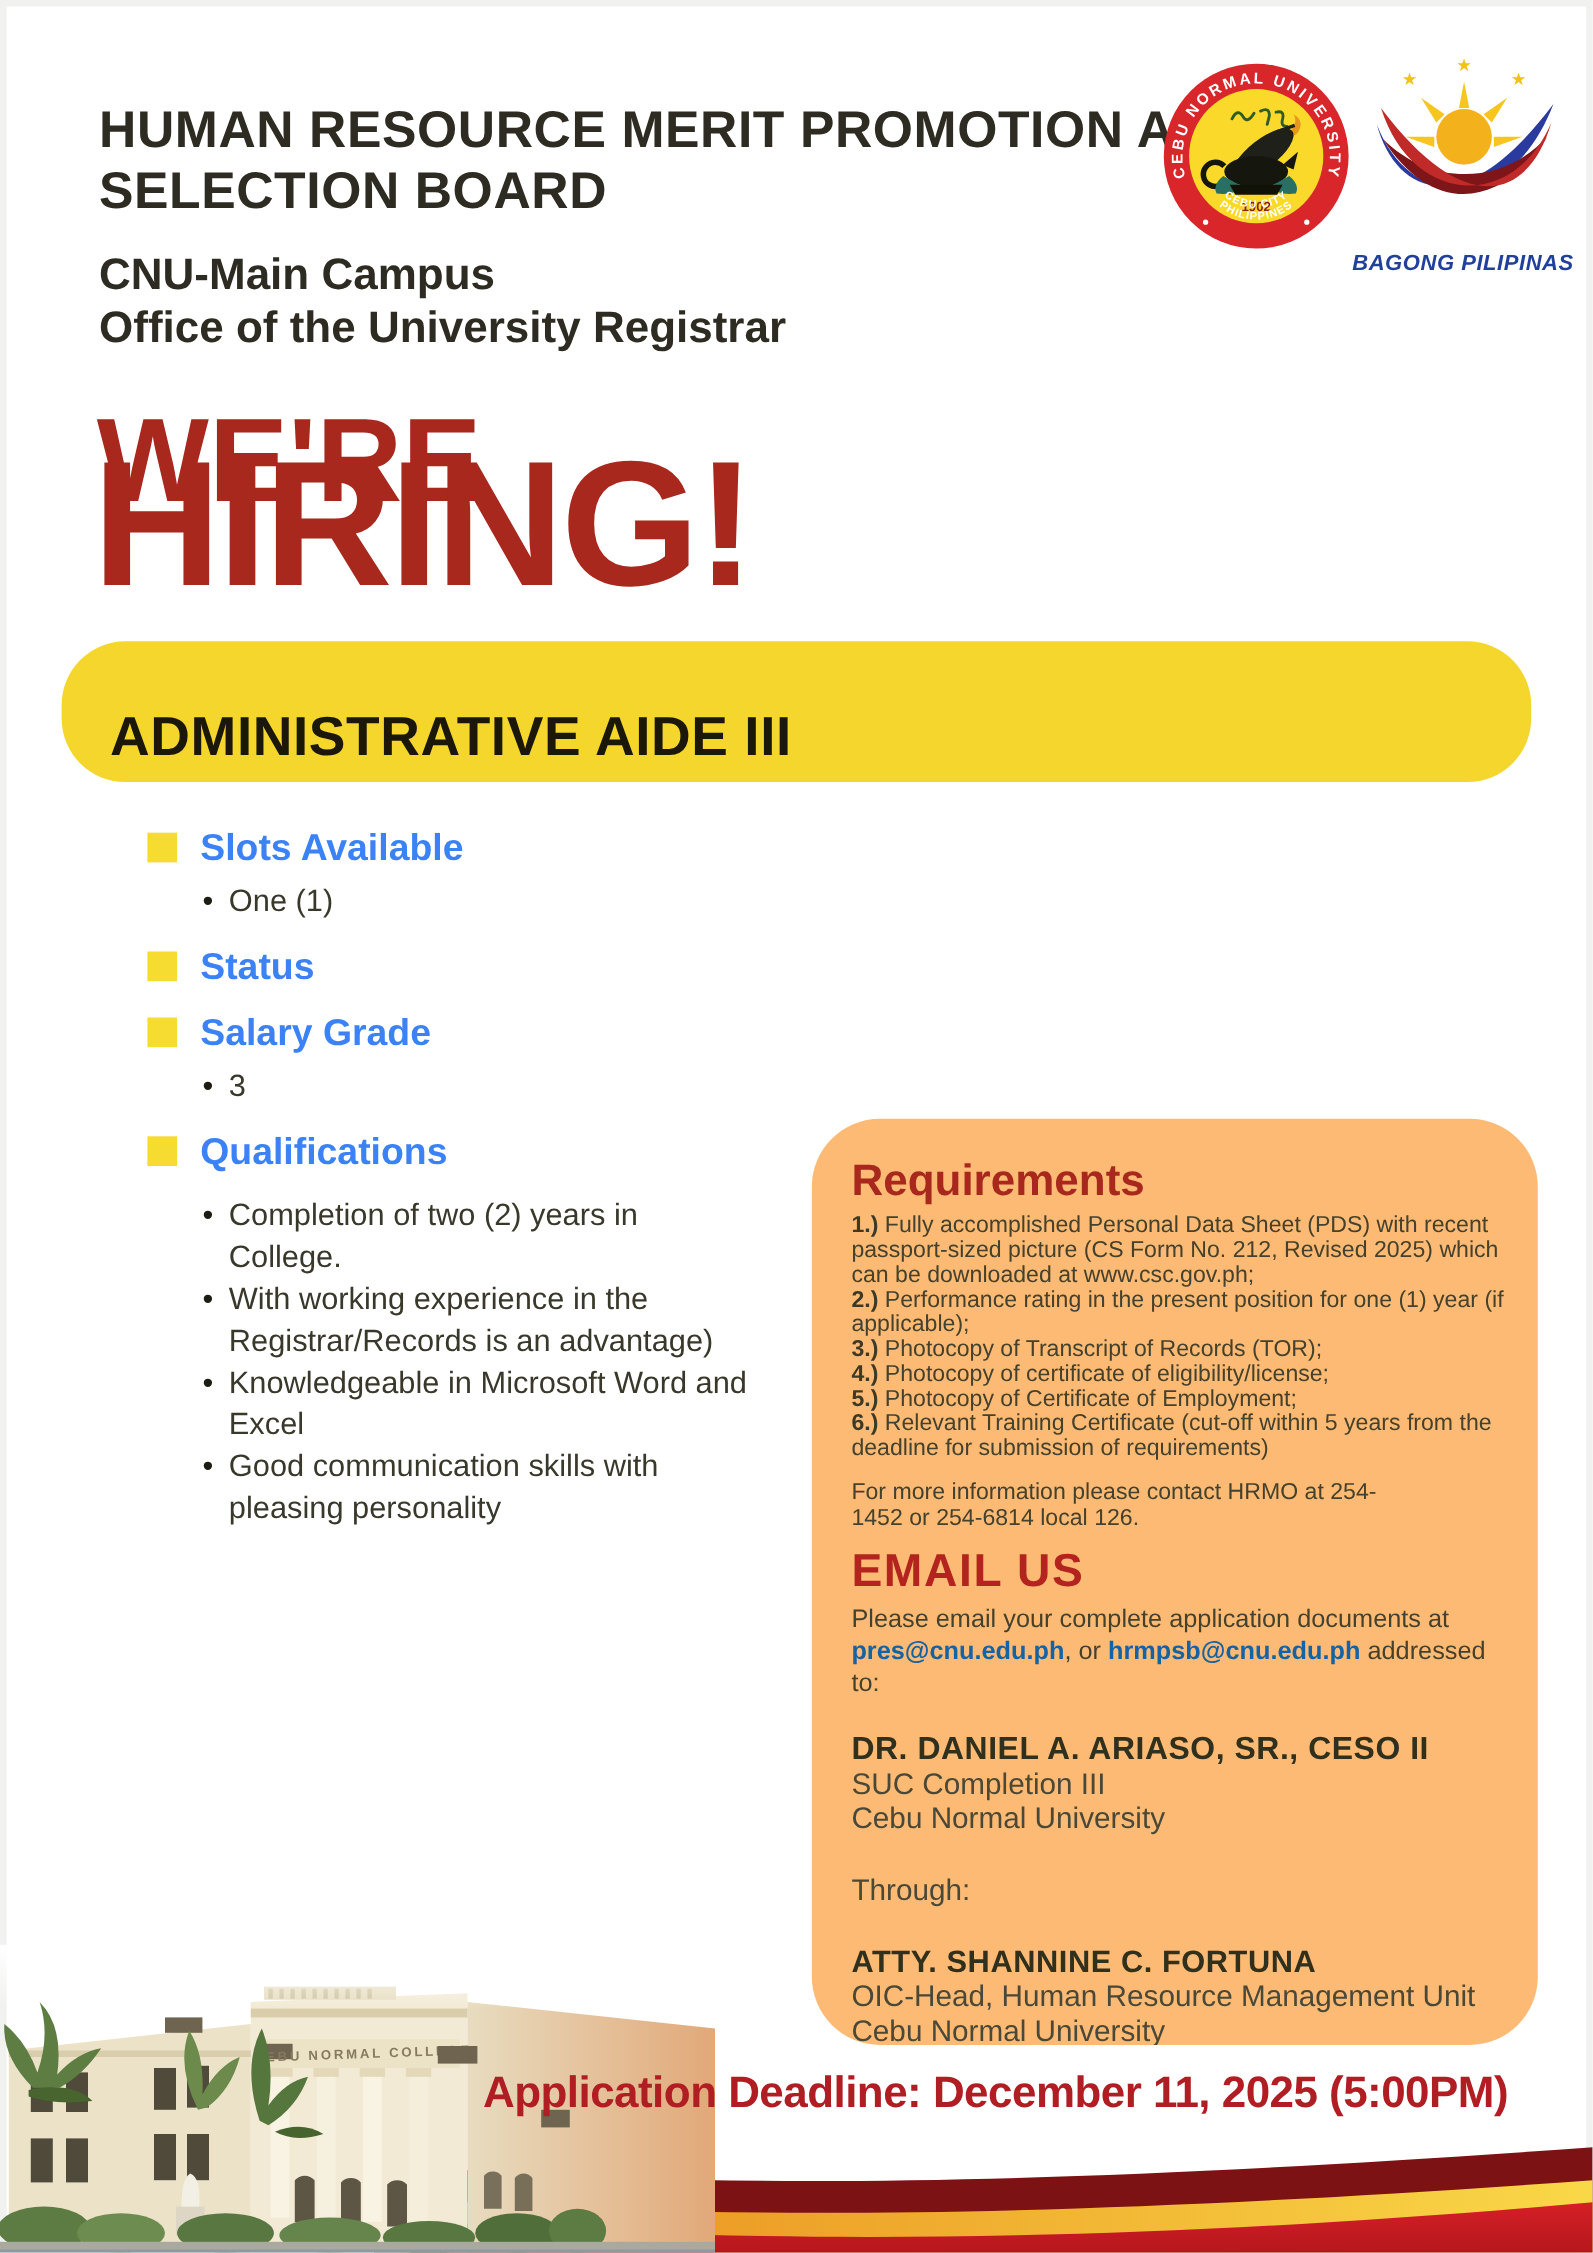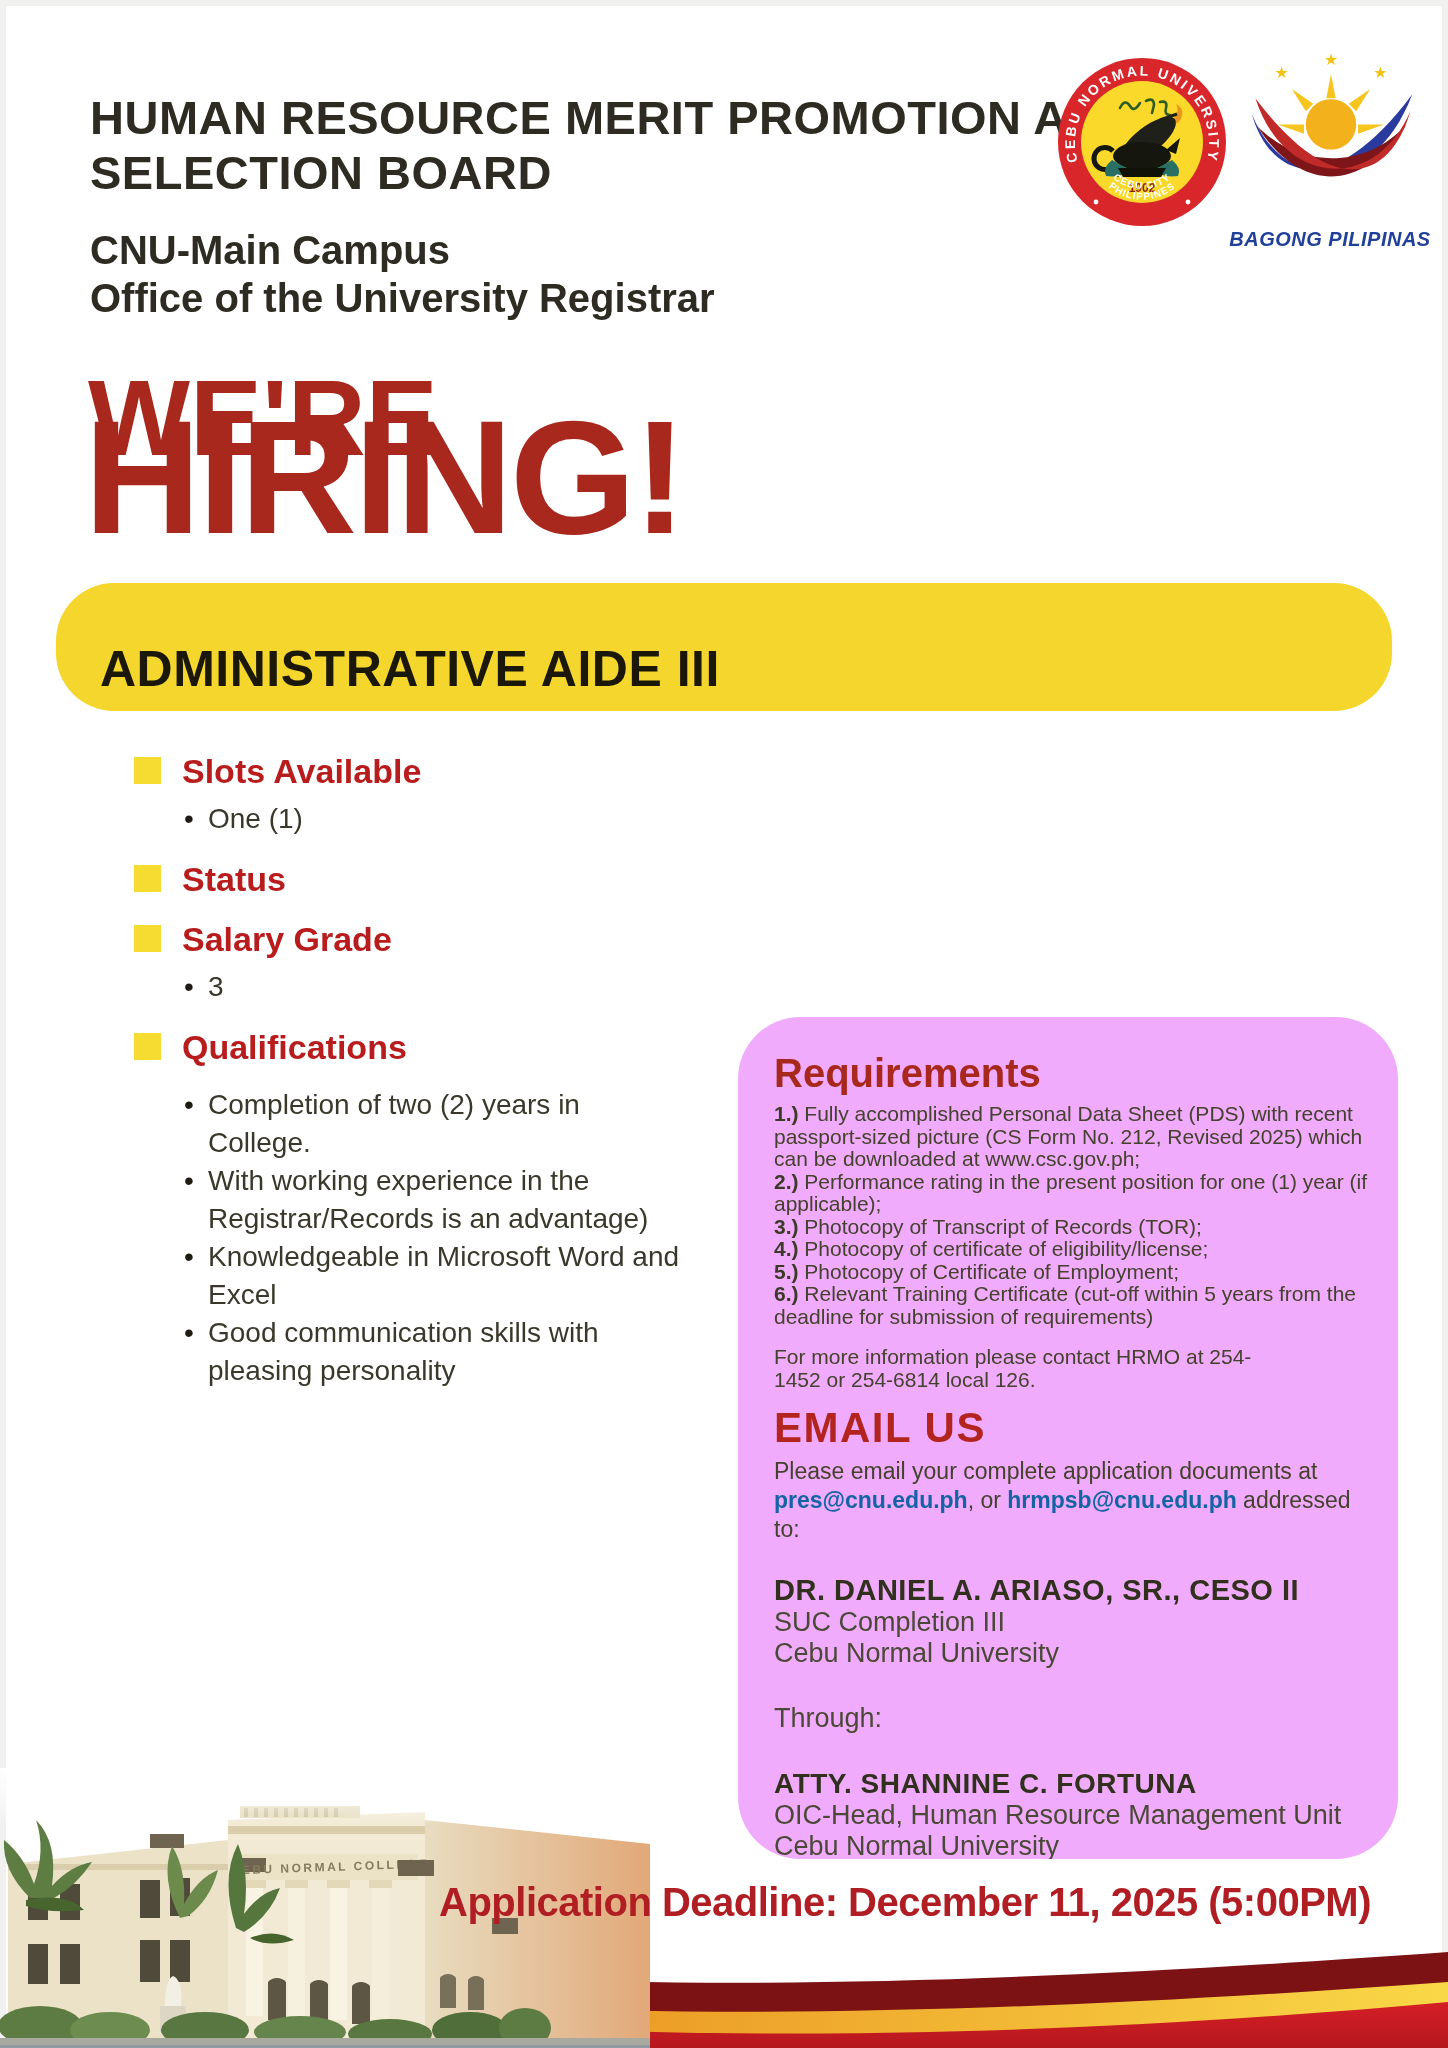--- a/index.html
+++ b/index.html
@@ -23,26 +23,26 @@
   .hiring{left:84px;top:396px;font-size:162px;line-height:1;font-weight:900;
     color:#a8281e;letter-spacing:-3px;}
   
   .banner{left:56px;top:583px;width:1336px;height:128px;border-radius:58px;background:#f4d62c;}
   .banner-text{left:100px;top:583px;height:128px;line-height:128px;font-size:50px;
     font-weight:900;color:#1b1709;letter-spacing:.5px;margin-top:22px;}
   
   .details{left:134px;top:752px;width:575px;}
   .section{position:relative;padding-left:48px;margin-bottom:22px;}
   .sq{position:absolute;left:0;top:5px;width:27px;height:27px;background:#f6db30;}
-  .sec-h{font-size:34px;font-weight:800;color:#b91c1c;line-height:38px;}
+  .sec-h{font-size:34px;font-weight:800;color:#3b82f6;line-height:38px;}
   .sec-ul{margin:10px 0 0 0;padding:0 0 0 26px;list-style:none;}
   .sec-ul li{position:relative;font-size:28px;line-height:38px;color:#3a382b;width:480px;}
   .sec-ul li::before{content:"•";position:absolute;left:-24px;color:#1e1c12;}
   
-  .req-box{left:738px;top:1017px;width:660px;height:842px;background:#f0abfc;
+  .req-box{left:738px;top:1017px;width:660px;height:842px;background:#fdba74;
     border-radius:62px;box-sizing:border-box;padding:34px 28px 0 36px;overflow:hidden;}
   .req-h{font-size:40px;line-height:44px;font-weight:900;color:#a8281e;margin:0 0 8px 0;}
   .req-list{font-size:21px;line-height:22.5px;color:#44412c;}
   .req-list b{color:#3c3a26;}
   .contact-note{margin-top:17px;width:500px;font-size:21px;line-height:23px;color:#44412c;}
   .email-h{margin-top:14px;font-size:42px;line-height:46px;font-weight:900;
     color:#b3241e;letter-spacing:1.5px;}
   .email-intro{margin-top:6px;font-size:23px;line-height:29px;color:#44412c;width:600px;}
   .email-link{color:#1464a5;font-weight:700;}
   .addr-name{margin-top:30px;font-size:29px;line-height:33px;font-weight:800;color:#30301d;letter-spacing:.5px;}

